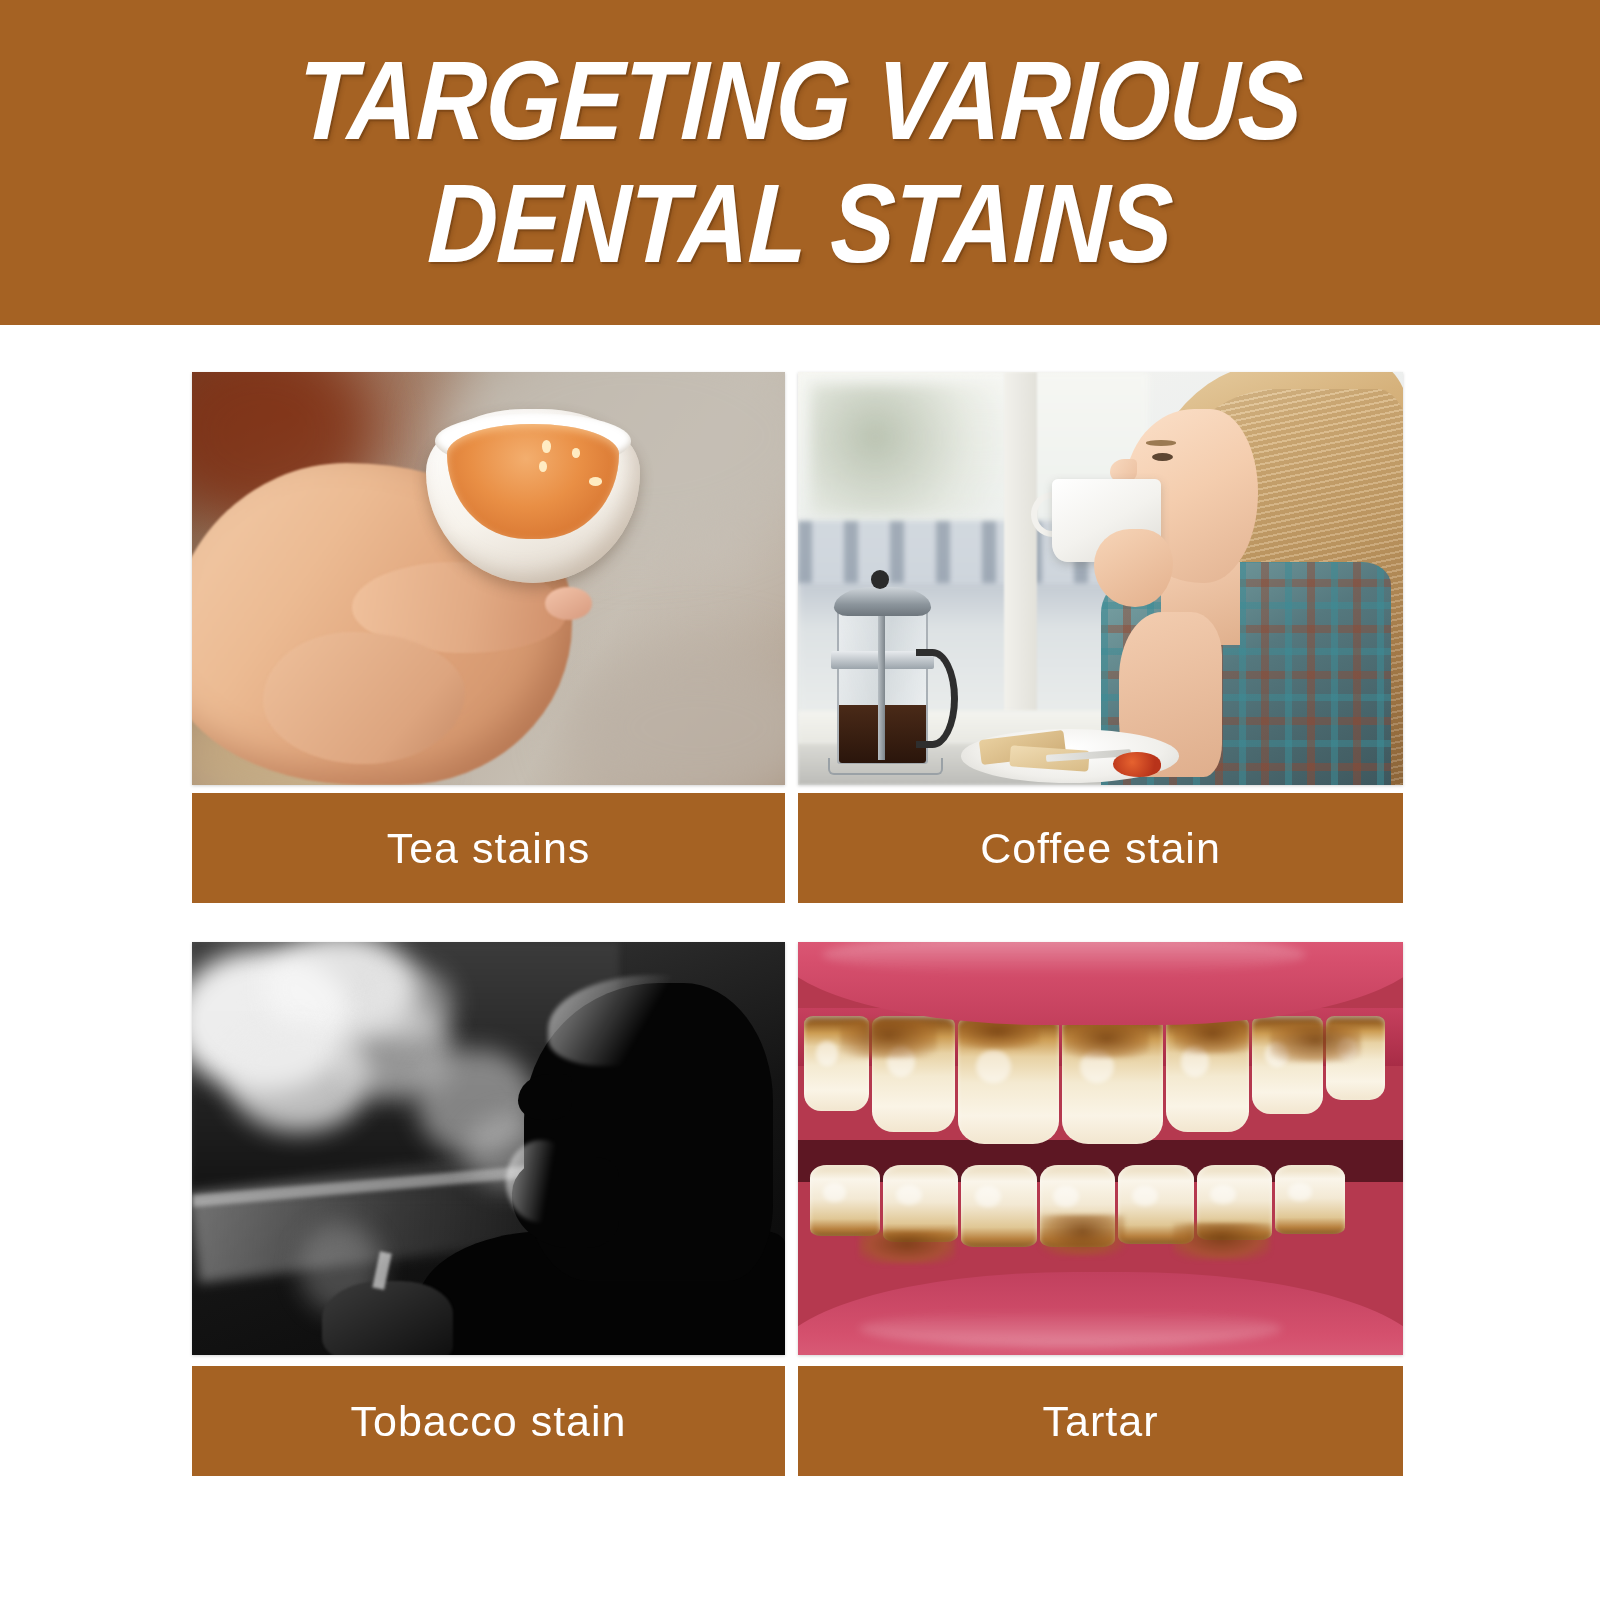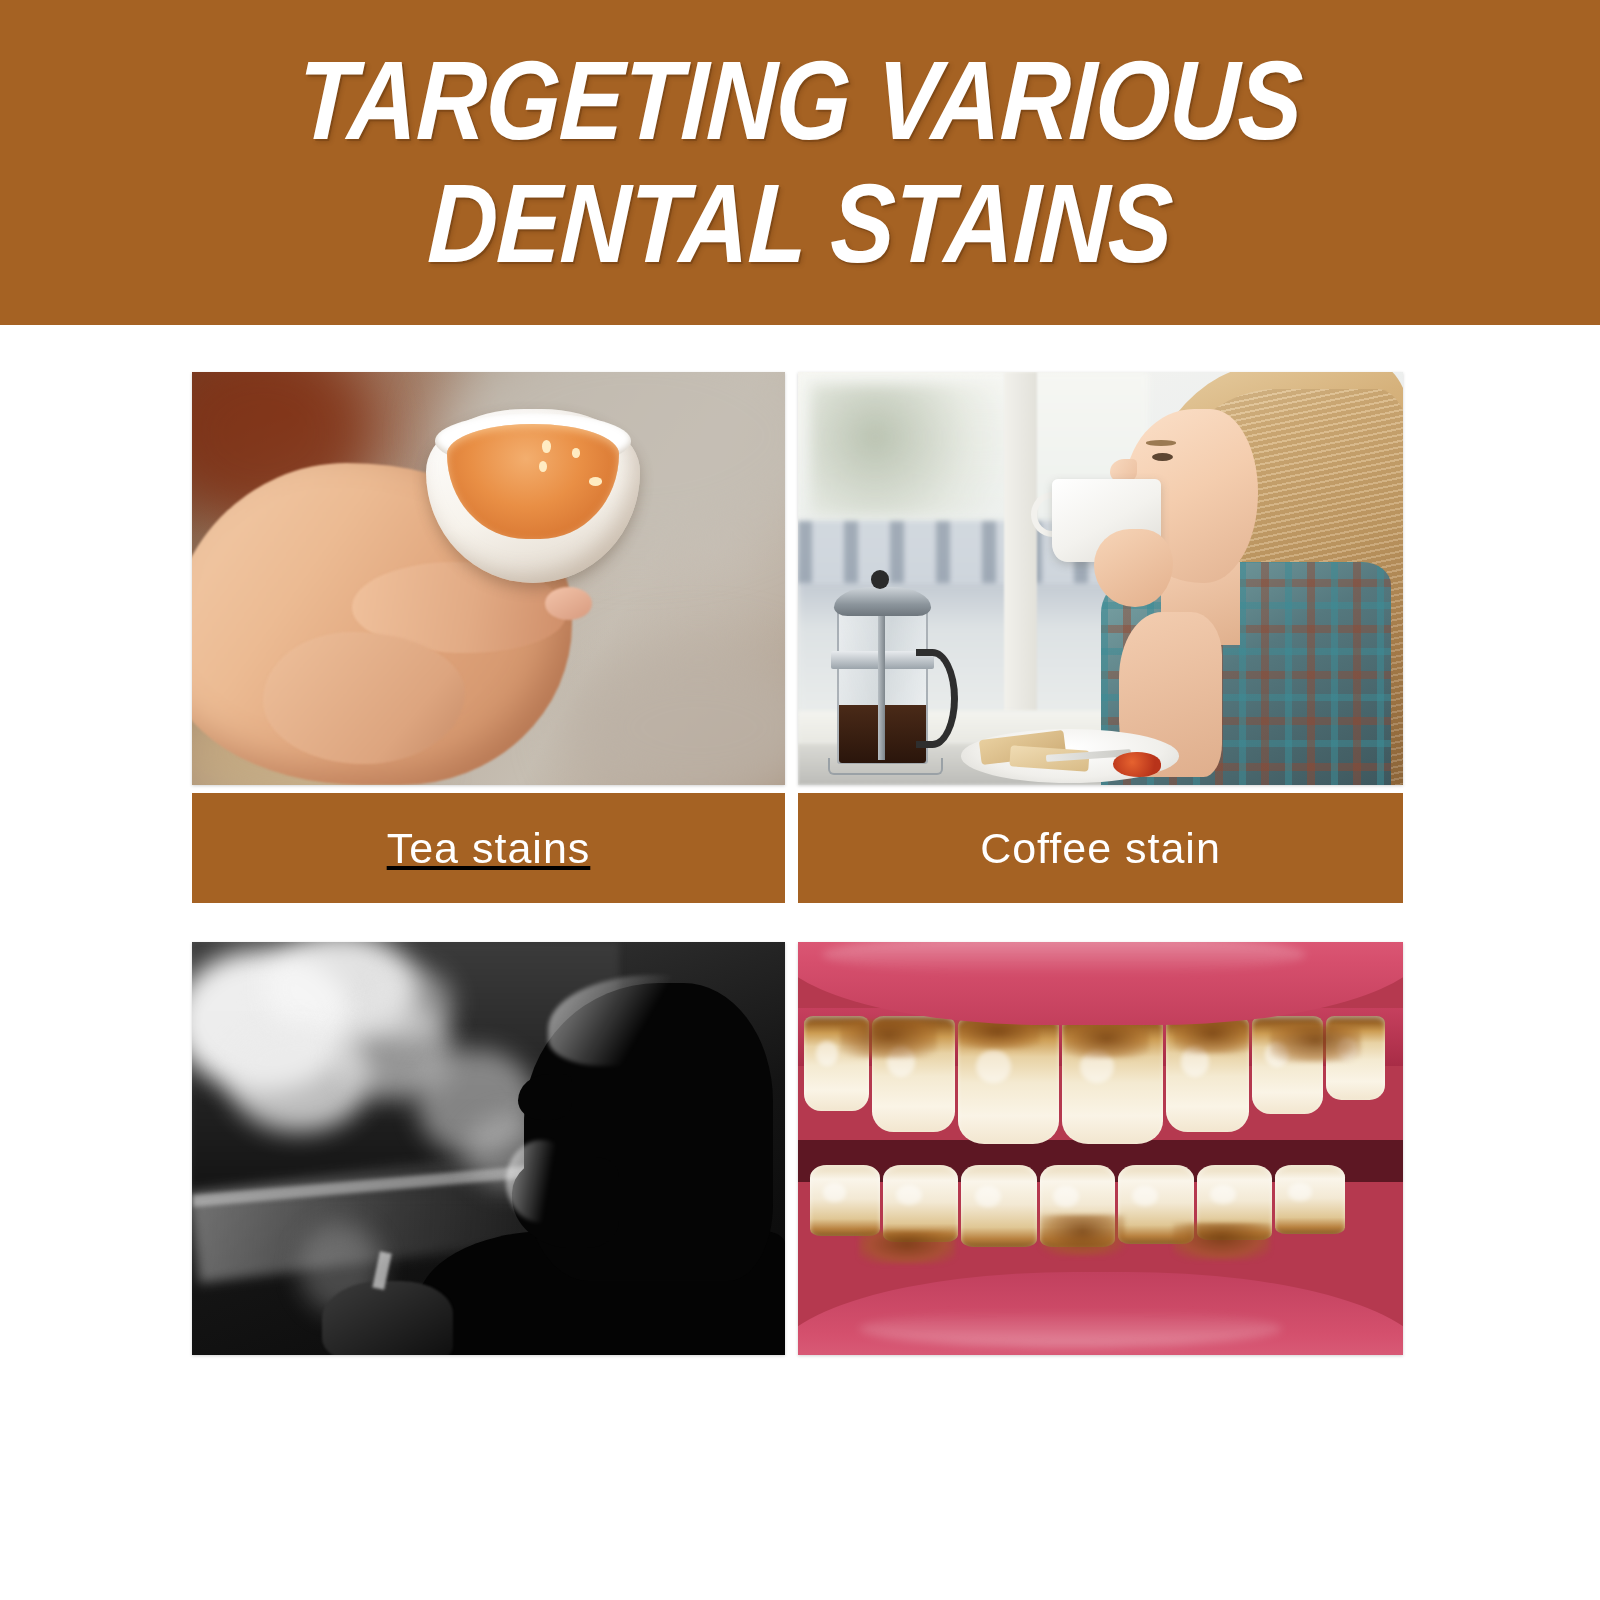--- a/index.html
+++ b/index.html
@@ -59,21 +59,21 @@
   }
   .caption-text{
     color:#ffffff;
     font-size:43px;
     font-weight:normal;
     letter-spacing:1px;
     font-family:"Liberation Sans", sans-serif;
   }
   .cell-r1c1{ grid-column:1; grid-row:1; }
   .cell-r1c2{ grid-column:2; grid-row:1; }
-  .cap-r2c1 { grid-column:1; grid-row:2;text-decoration:underline; }
+  .cap-r2c1 { grid-column:1; grid-row:2; }
   .cap-r2c2 { grid-column:2; grid-row:2; }
   .cell-r3c1{ grid-column:1; grid-row:3; }
   .cell-r3c2{ grid-column:2; grid-row:3; }
   .cap-r4c1 { grid-column:1; grid-row:4; }
   .cap-r4c2 { grid-column:2; grid-row:4; }
 
   
   .p-tea{
     background:
       radial-gradient(ellipse 60% 55% at 16% 10%, rgba(150,55,25,.55) 0%, rgba(150,55,25,0) 60%),
@@ -639,15 +639,25 @@
       <div class="t-tartar tt7"></div>
       <div class="t-tartar tt8"></div>
 
       <div class="t-lip-top"></div>
       <div class="t-lip-top-sheen"></div>
       <div class="t-lip-bottom"></div>
       <div class="t-lip-bottom-sheen"></div>
     </div>
   </div>
 
-
+  <div class="cap-r4c1">
+    <div class="caption-bar">
+      <span class="caption-text">Tobacco stain</span>
+    </div>
+  </div>
+
+  <div class="cap-r4c2">
+    <div class="caption-bar">
+      <span class="caption-text">Tartar</span>
+    </div>
+  </div>
 
 </div>
 
 </body></html>

